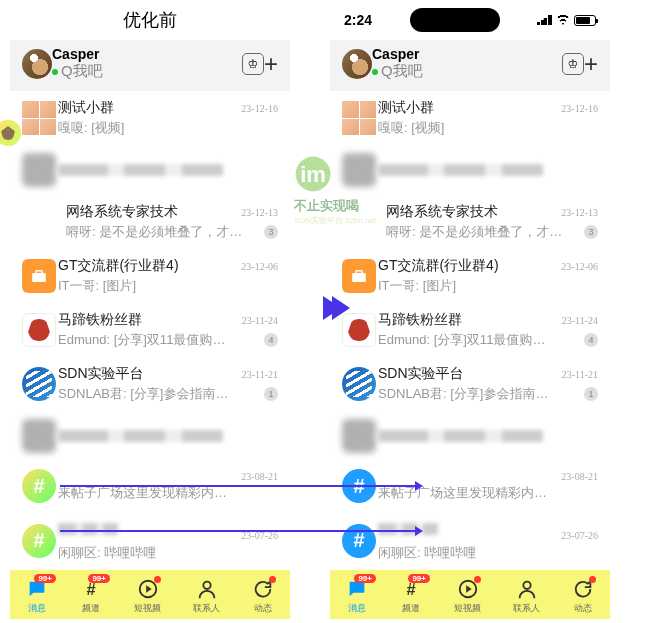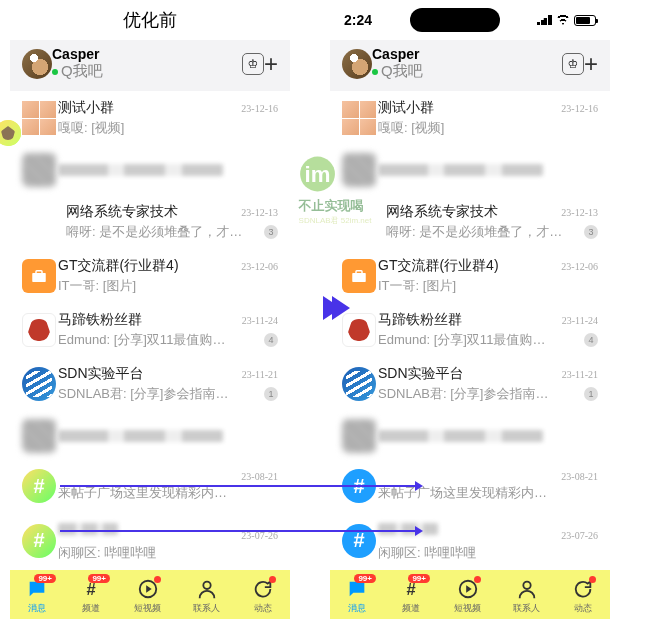--- a/index.html
+++ b/index.html
@@ -402,19 +402,19 @@
 
     </div>
   </div>
 
   <div class="watermark">
     <svg viewBox="0 0 24 24">
         <circle cx="12" cy="12" r="11" fill="#6fbf3b"></circle>
         <text x="12" y="17" text-anchor="middle" font-size="14" fill="#fff" font-weight="bold">im</text>
       </svg>
     <div class="wm-txt">不止实现喝</div>
-    <div class="wm-sub">SDNLAB君 52im.net</div>
+    <div class="wm-sub">SDN实验平台 52im.net</div>
   </div>
 
   <div class="link-arrow" style="top:485px;left:60px;width:360px"></div>
   <div class="link-arrow" style="top:530px;left:60px;width:360px"></div>
 
 </div>
 
 </body></html>

